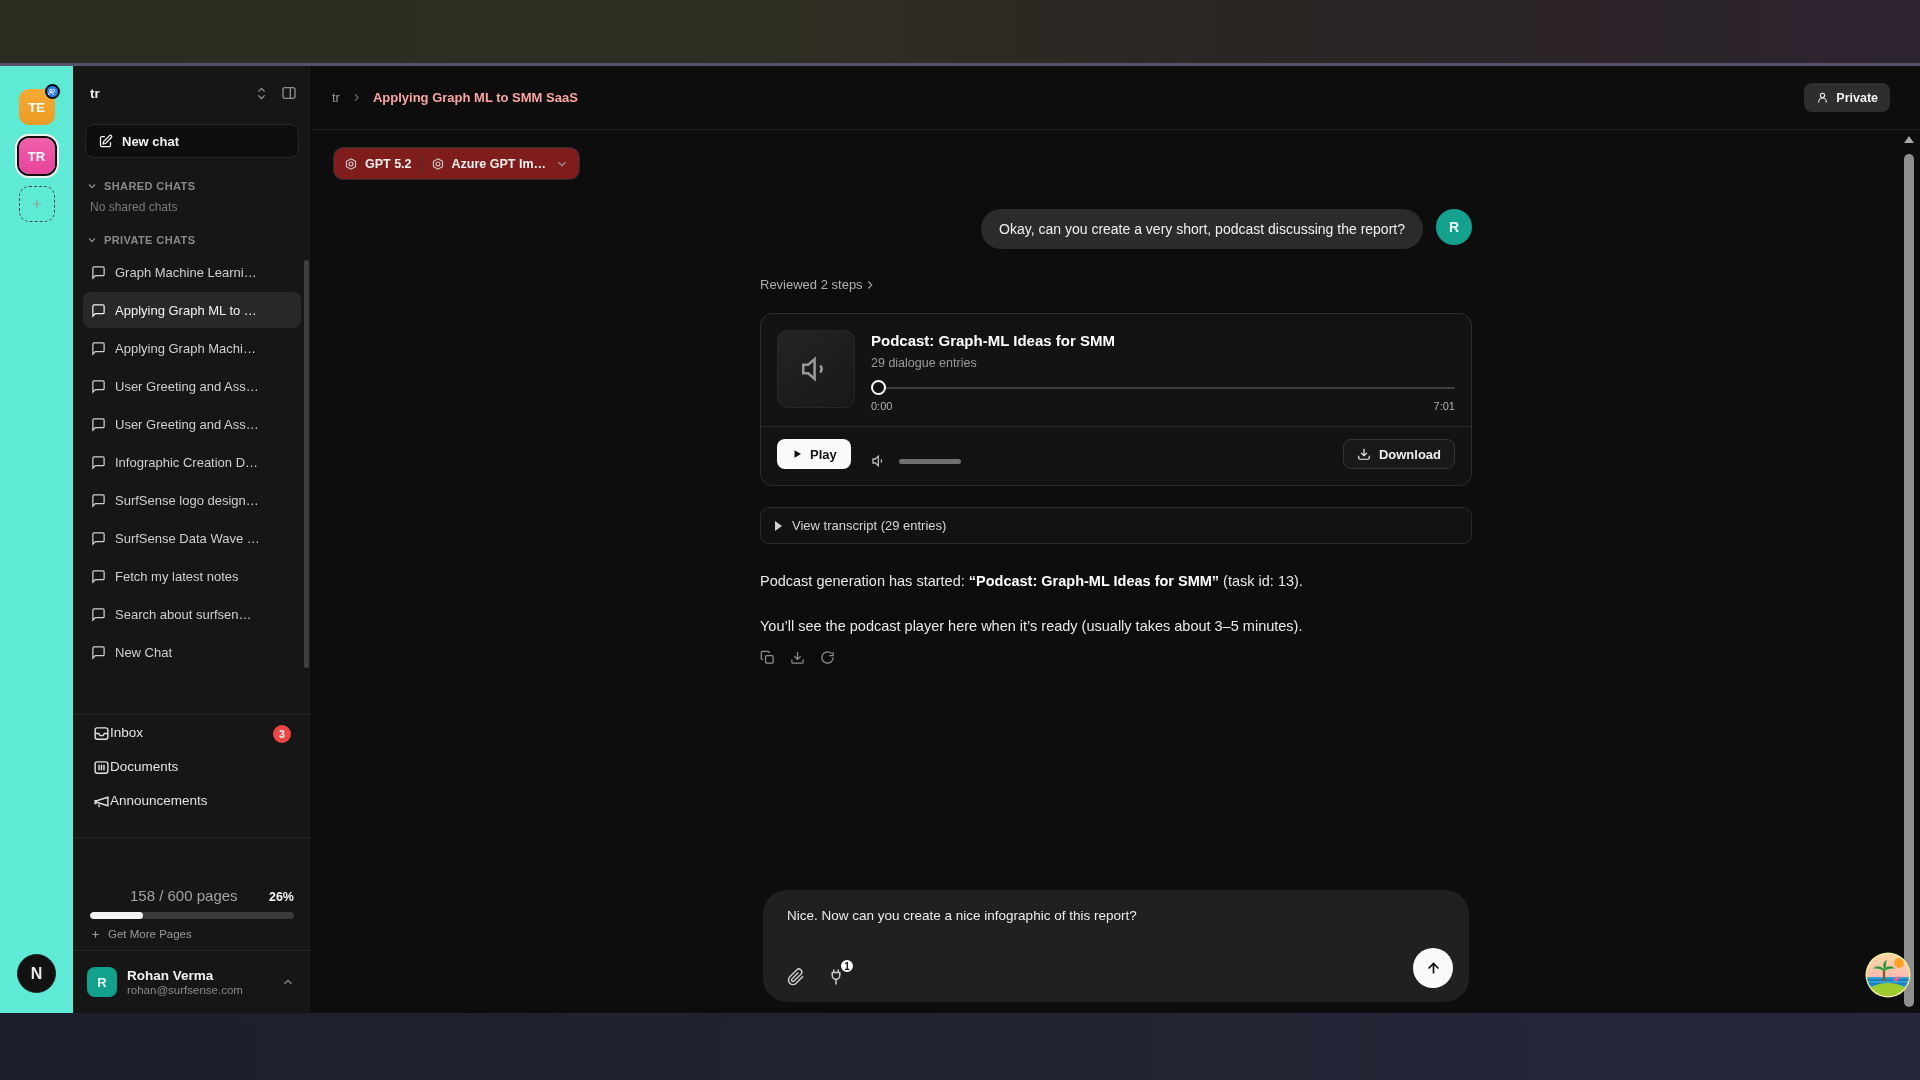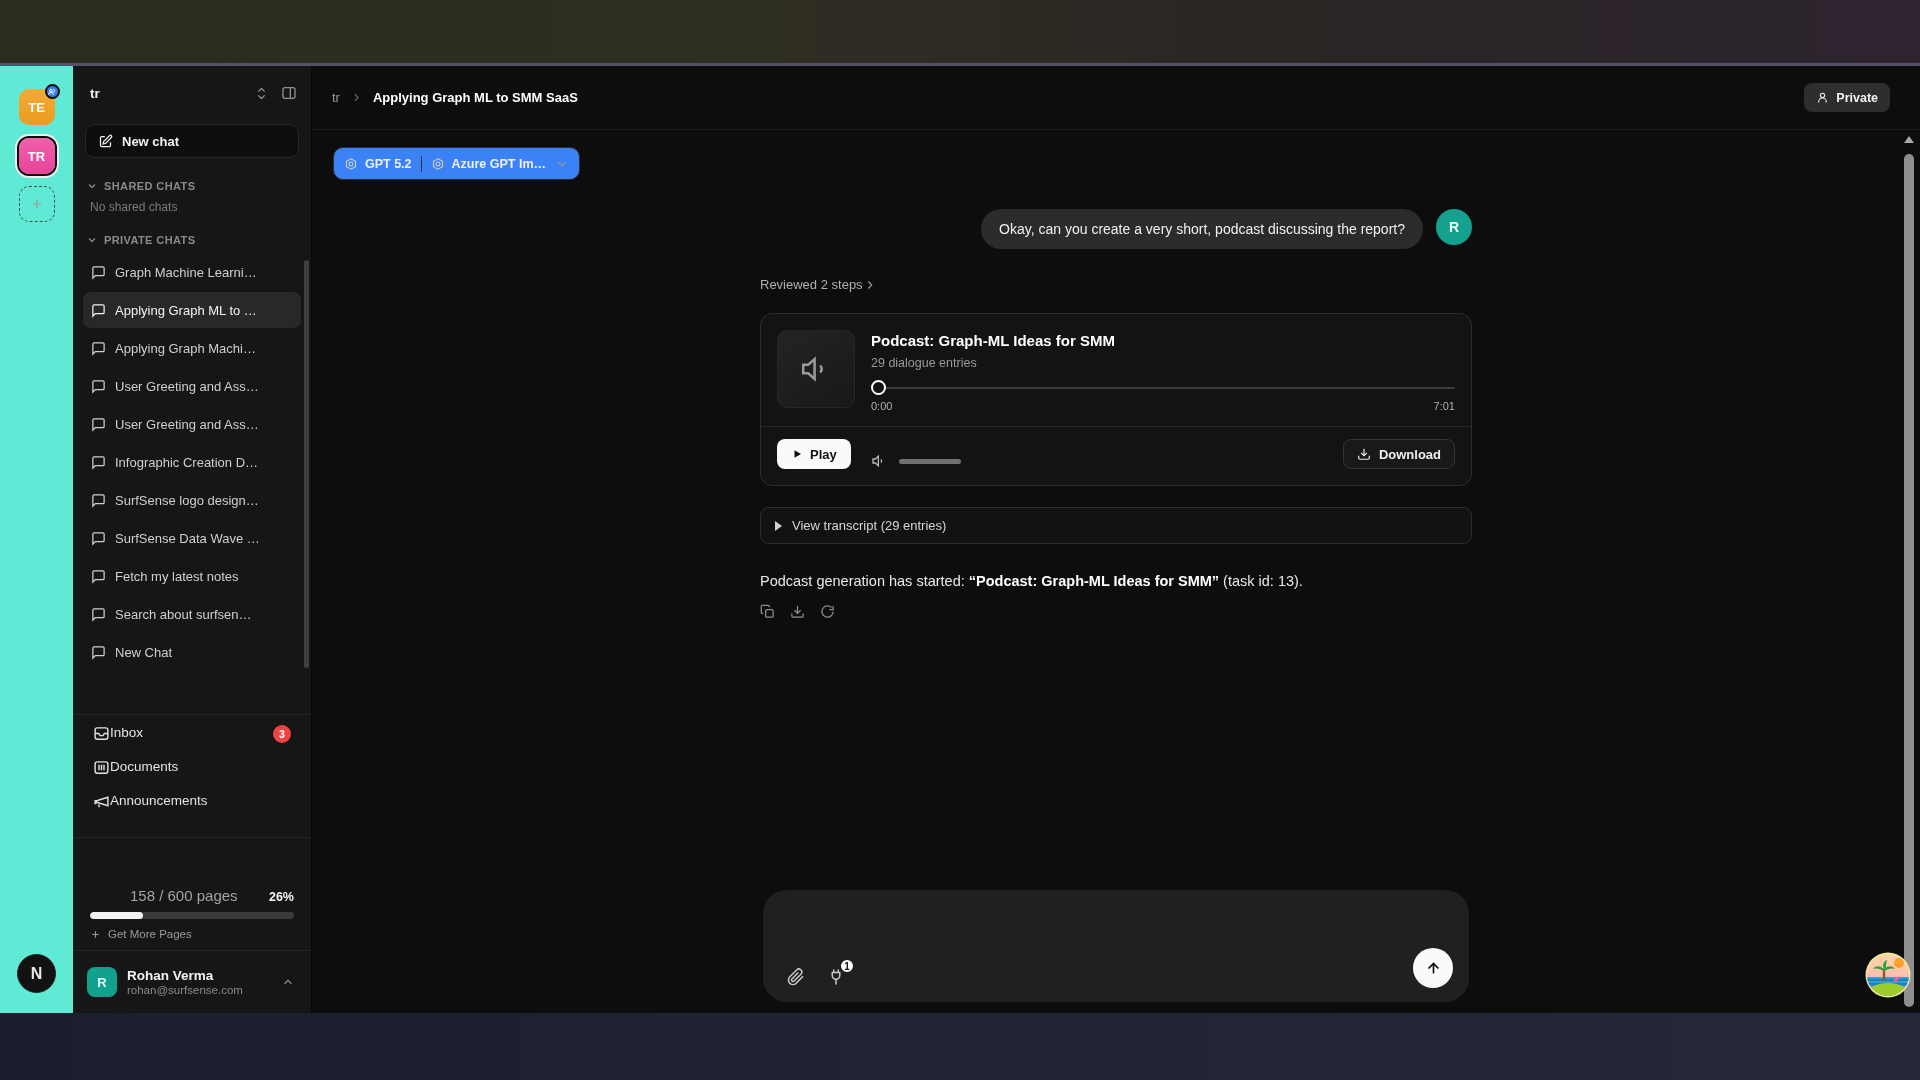--- a/index.html
+++ b/index.html
@@ -65,25 +65,25 @@
     display:flex; align-items:center; justify-content:center; }
   .profile-name { color:#f2f2f2; font-size:13.5px; font-weight:bold; line-height:1.25; }
   .profile-email { color:#8a8a8a; font-size:11.5px; }
   .profile-meta { flex:1; }
 
   
   .main { flex:1; position:relative; background:#0d0d0d; }
   .main-head { height:64px; display:flex; align-items:center; padding:0 30px 0 20px; border-bottom:1px solid #1c1c1c; }
   .crumb { display:flex; align-items:center; gap:10px; }
   .crumb-root { color:#9a9a9a; font-size:13px; cursor:pointer; }
-  .crumb-cur { color:#ffffff; font-size:13px; font-weight:bold; }
+  .crumb-cur { color:#fca5a5; font-size:13px; font-weight:bold; }
   .privacy-btn { margin-left:auto; height:29px; background:#2e2e2e; border-radius:8px; display:flex; align-items:center;
     gap:7px; padding:0 12px; color:#f2f2f2; font-size:12.5px; font-weight:bold; cursor:pointer; }
 
-  .model-pill { position:absolute; left:21px; top:81px; height:33px; border:1px solid #2c2c2c; background:#3b82f6;
+  .model-pill { position:absolute; left:21px; top:81px; height:33px; border:1px solid #2c2c2c; background:#7f1d1d;
     border-radius:10px; display:flex; align-items:center; padding:0 10px; gap:9px; cursor:pointer; }
   .model-seg { display:flex; align-items:center; gap:7px; color:#f0f0f0; font-size:12.5px; font-weight:bold; }
   .model-sep { width:1px; height:16px; background:#333; }
 
   .chat-col { width:712px; margin:0 auto; padding-top:79px; }
   .user-row { display:flex; justify-content:flex-end; align-items:flex-start; gap:13px; }
   .user-bubble { background:#2b2b2b; color:#f0f0f0; font-size:14px; padding:12px 18px; border-radius:22px; max-width:560px; }
   .user-av { width:36px; height:36px; border-radius:50%; background:#14a18e; color:#eafff9; font-weight:bold; font-size:14px;
     display:flex; align-items:center; justify-content:center; flex-shrink:0; }
 
@@ -443,20 +443,21 @@
           </div>
         </div>
       </div>
 
       <div class="transcript">
         <span class="tri-right"></span>
         <span>View transcript (29 entries)</span>
       </div>
 
       <div class="msg-p"><span>Podcast generation has started: </span><b>“Podcast: Graph-ML Ideas for SMM”</b><span> (task id: 13).</span></div>
+      <div class="msg-p">You’ll see the podcast player here when it’s ready (usually takes about 3–5 minutes).</div>
 
       <div class="msg-actions">
         <span class="icon-btn">
           <svg width="15" height="15" viewBox="0 0 24 24" fill="none" stroke="currentColor" stroke-width="2">
               <rect x="9" y="9" width="12" height="12" rx="2"></rect>
               <path d="M5 15H4a2 2 0 0 1-2-2V4a2 2 0 0 1 2-2h9a2 2 0 0 1 2 2v1"></path>
             </svg>
         </span>
         <span class="icon-btn">
           <svg width="15" height="15" viewBox="0 0 24 24" fill="none" stroke="currentColor" stroke-width="2">
@@ -468,20 +469,21 @@
         <span class="icon-btn">
           <svg width="15" height="15" viewBox="0 0 24 24" fill="none" stroke="currentColor" stroke-width="2">
               <path d="M21 12a9 9 0 1 1-2.6-6.3"></path>
               <path d="M21 3v6h-6"></path>
             </svg>
         </span>
       </div>
     </div>
 
     <div class="composer">
+      <div class="composer-input">Nice. Now can you create a nice infographic of this report?</div>
       <div class="composer-tools">
         <span class="tool">
           <svg width="18" height="18" viewBox="0 0 24 24" fill="none" stroke="currentColor" stroke-width="2">
               <path d="M21.4 11.05l-9.19 9.19a6 6 0 0 1-8.49-8.49l9.19-9.19a4 4 0 1 1 5.66 5.66L9.4 17.4a2 2 0 0 1-2.83-2.83l8.49-8.49"></path>
             </svg>
         </span>
         <span class="tool">
           <svg width="18" height="18" viewBox="0 0 24 24" fill="none" stroke="currentColor" stroke-width="2">
               <path d="M9 6V2M15 6V2"></path>
               <path d="M7 6h10v4a5 5 0 0 1-10 0V6z"></path>

